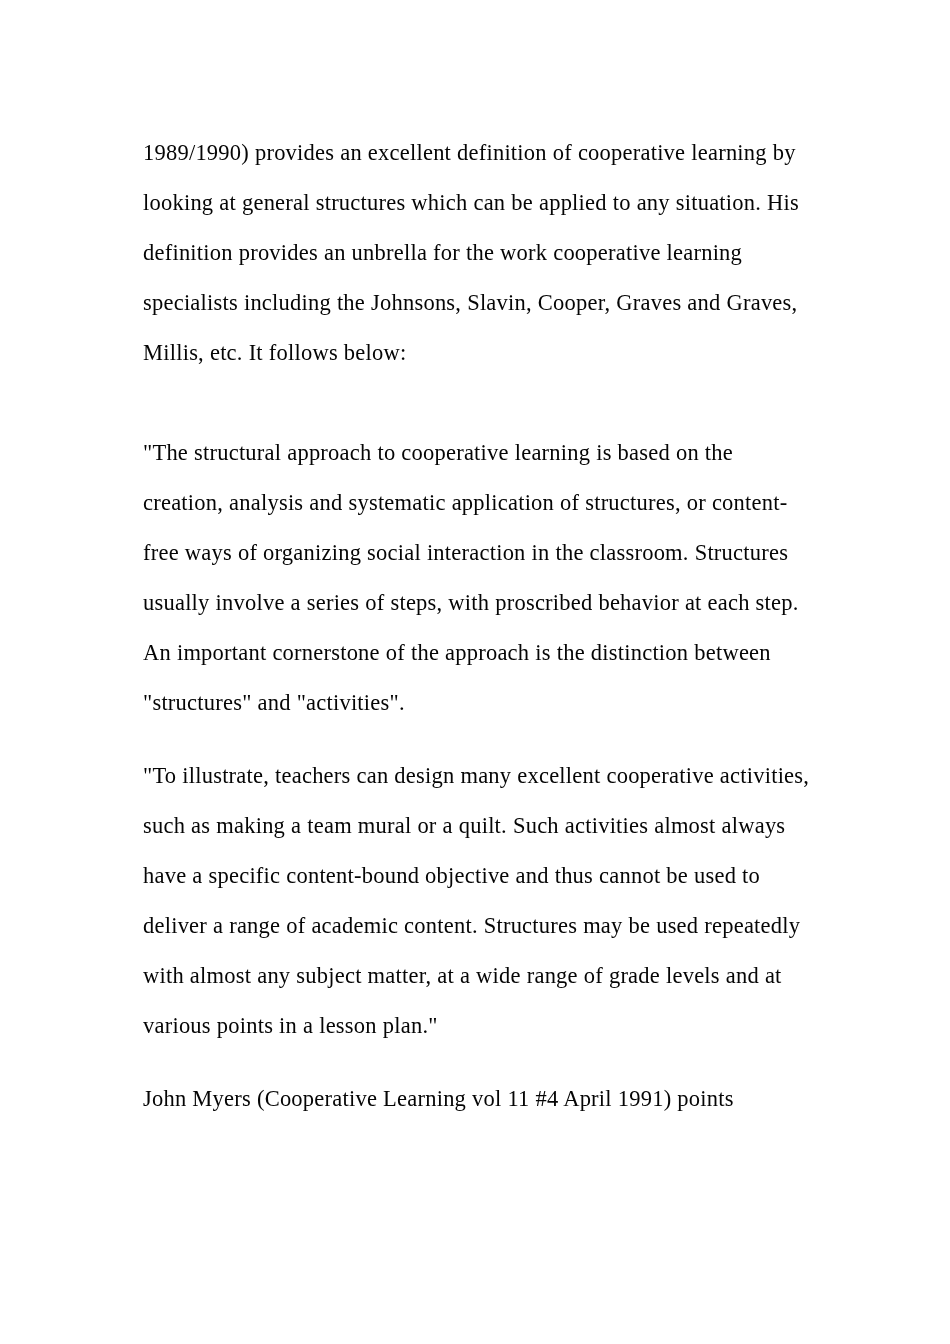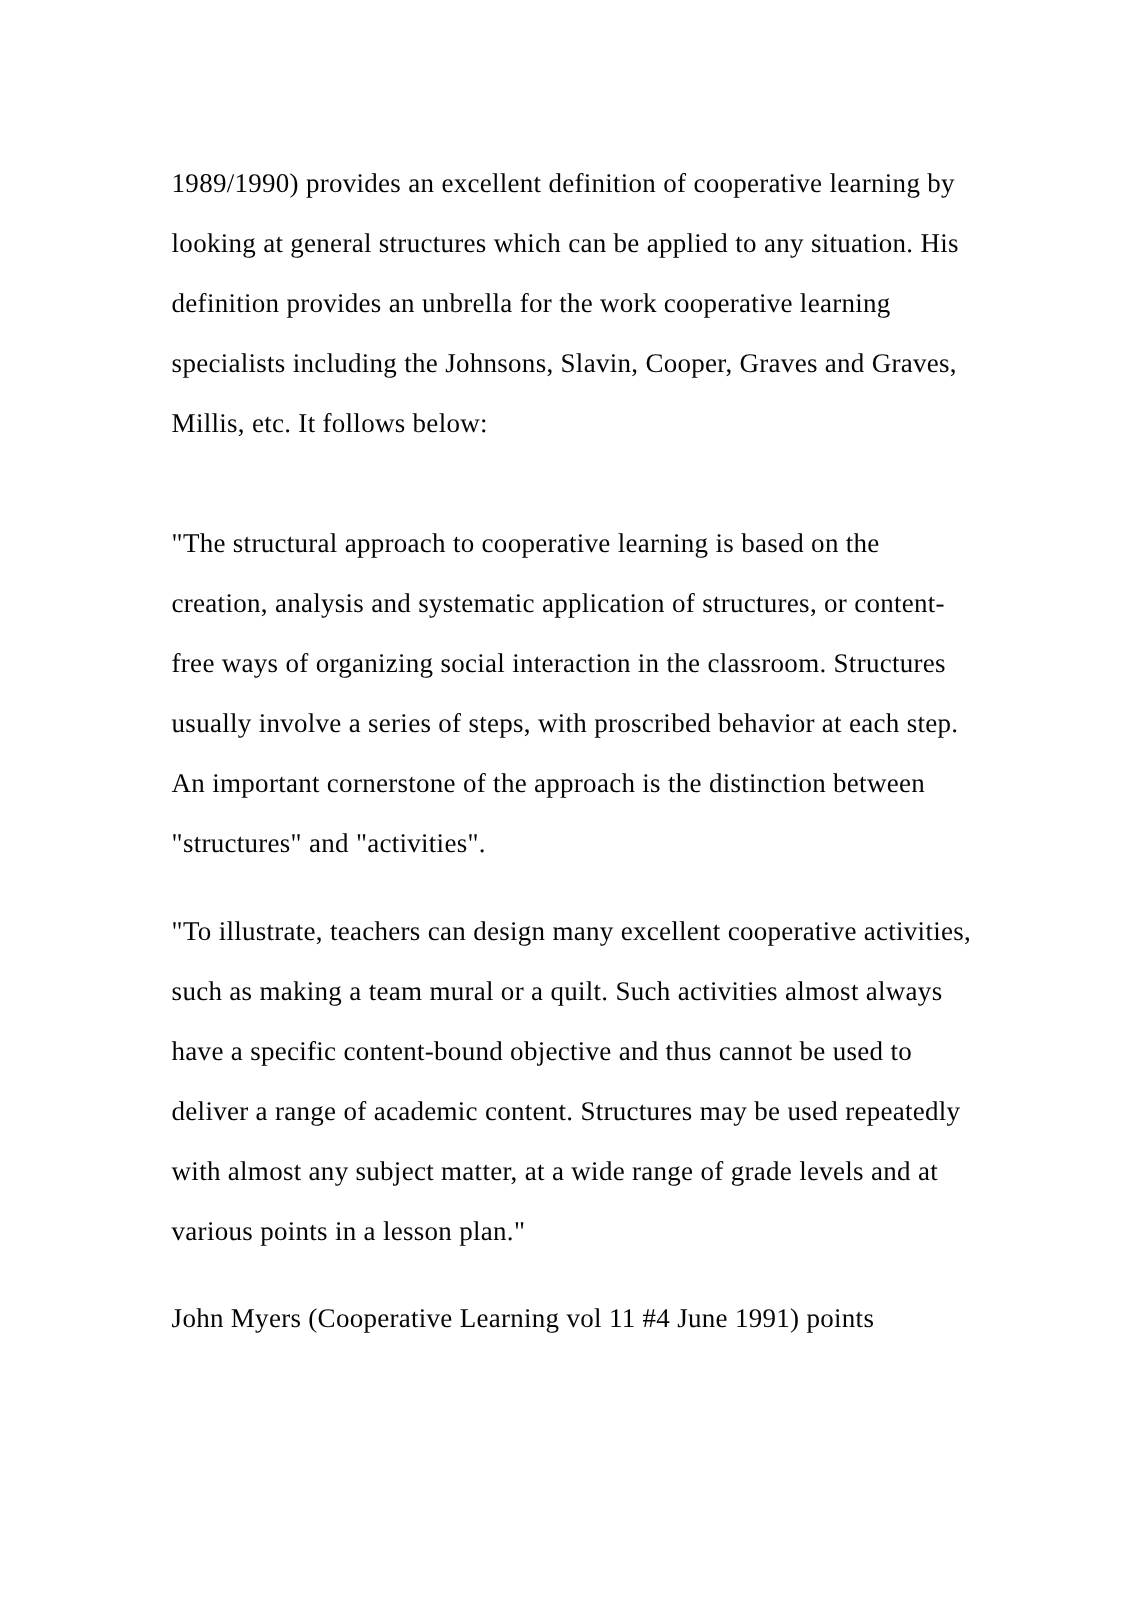--- a/index.html
+++ b/index.html
@@ -51,16 +51,16 @@
 
 <div class="page">
   <div class="text-column">
 
     <p class="para">1989/1990) provides an excellent definition of cooperative learning by looking at general structures which can be applied to any situation. His definition provides an unbrella for the work cooperative learning specialists including the Johnsons, Slavin, Cooper, Graves and Graves, Millis, etc. It follows below:</p>
 
     <p class="para gap-large">"The structural approach to cooperative learning is based on the creation, analysis and systematic application of structures, or content-free ways of organizing social interaction in the classroom. Structures usually involve a series of steps, with proscribed behavior at each step. An important cornerstone of the approach is the distinction between "structures" and "activities".</p>
 
     <p class="para gap-small">"To illustrate, teachers can design many excellent cooperative activities, such as making a team mural or a quilt. Such activities almost always have a specific content-bound objective and thus cannot be used to deliver a range of academic content. Structures may be used repeatedly with almost any subject matter, at a wide range of grade levels and at various points in a lesson plan."</p>
 
-    <p class="para gap-small">John Myers (Cooperative Learning vol 11 #4 June 1991) points</p>
+    <p class="para gap-small">John Myers (Cooperative Learning vol 11 #4 April 1991) points</p>
 
   </div>
 </div>
 
 </body></html>

